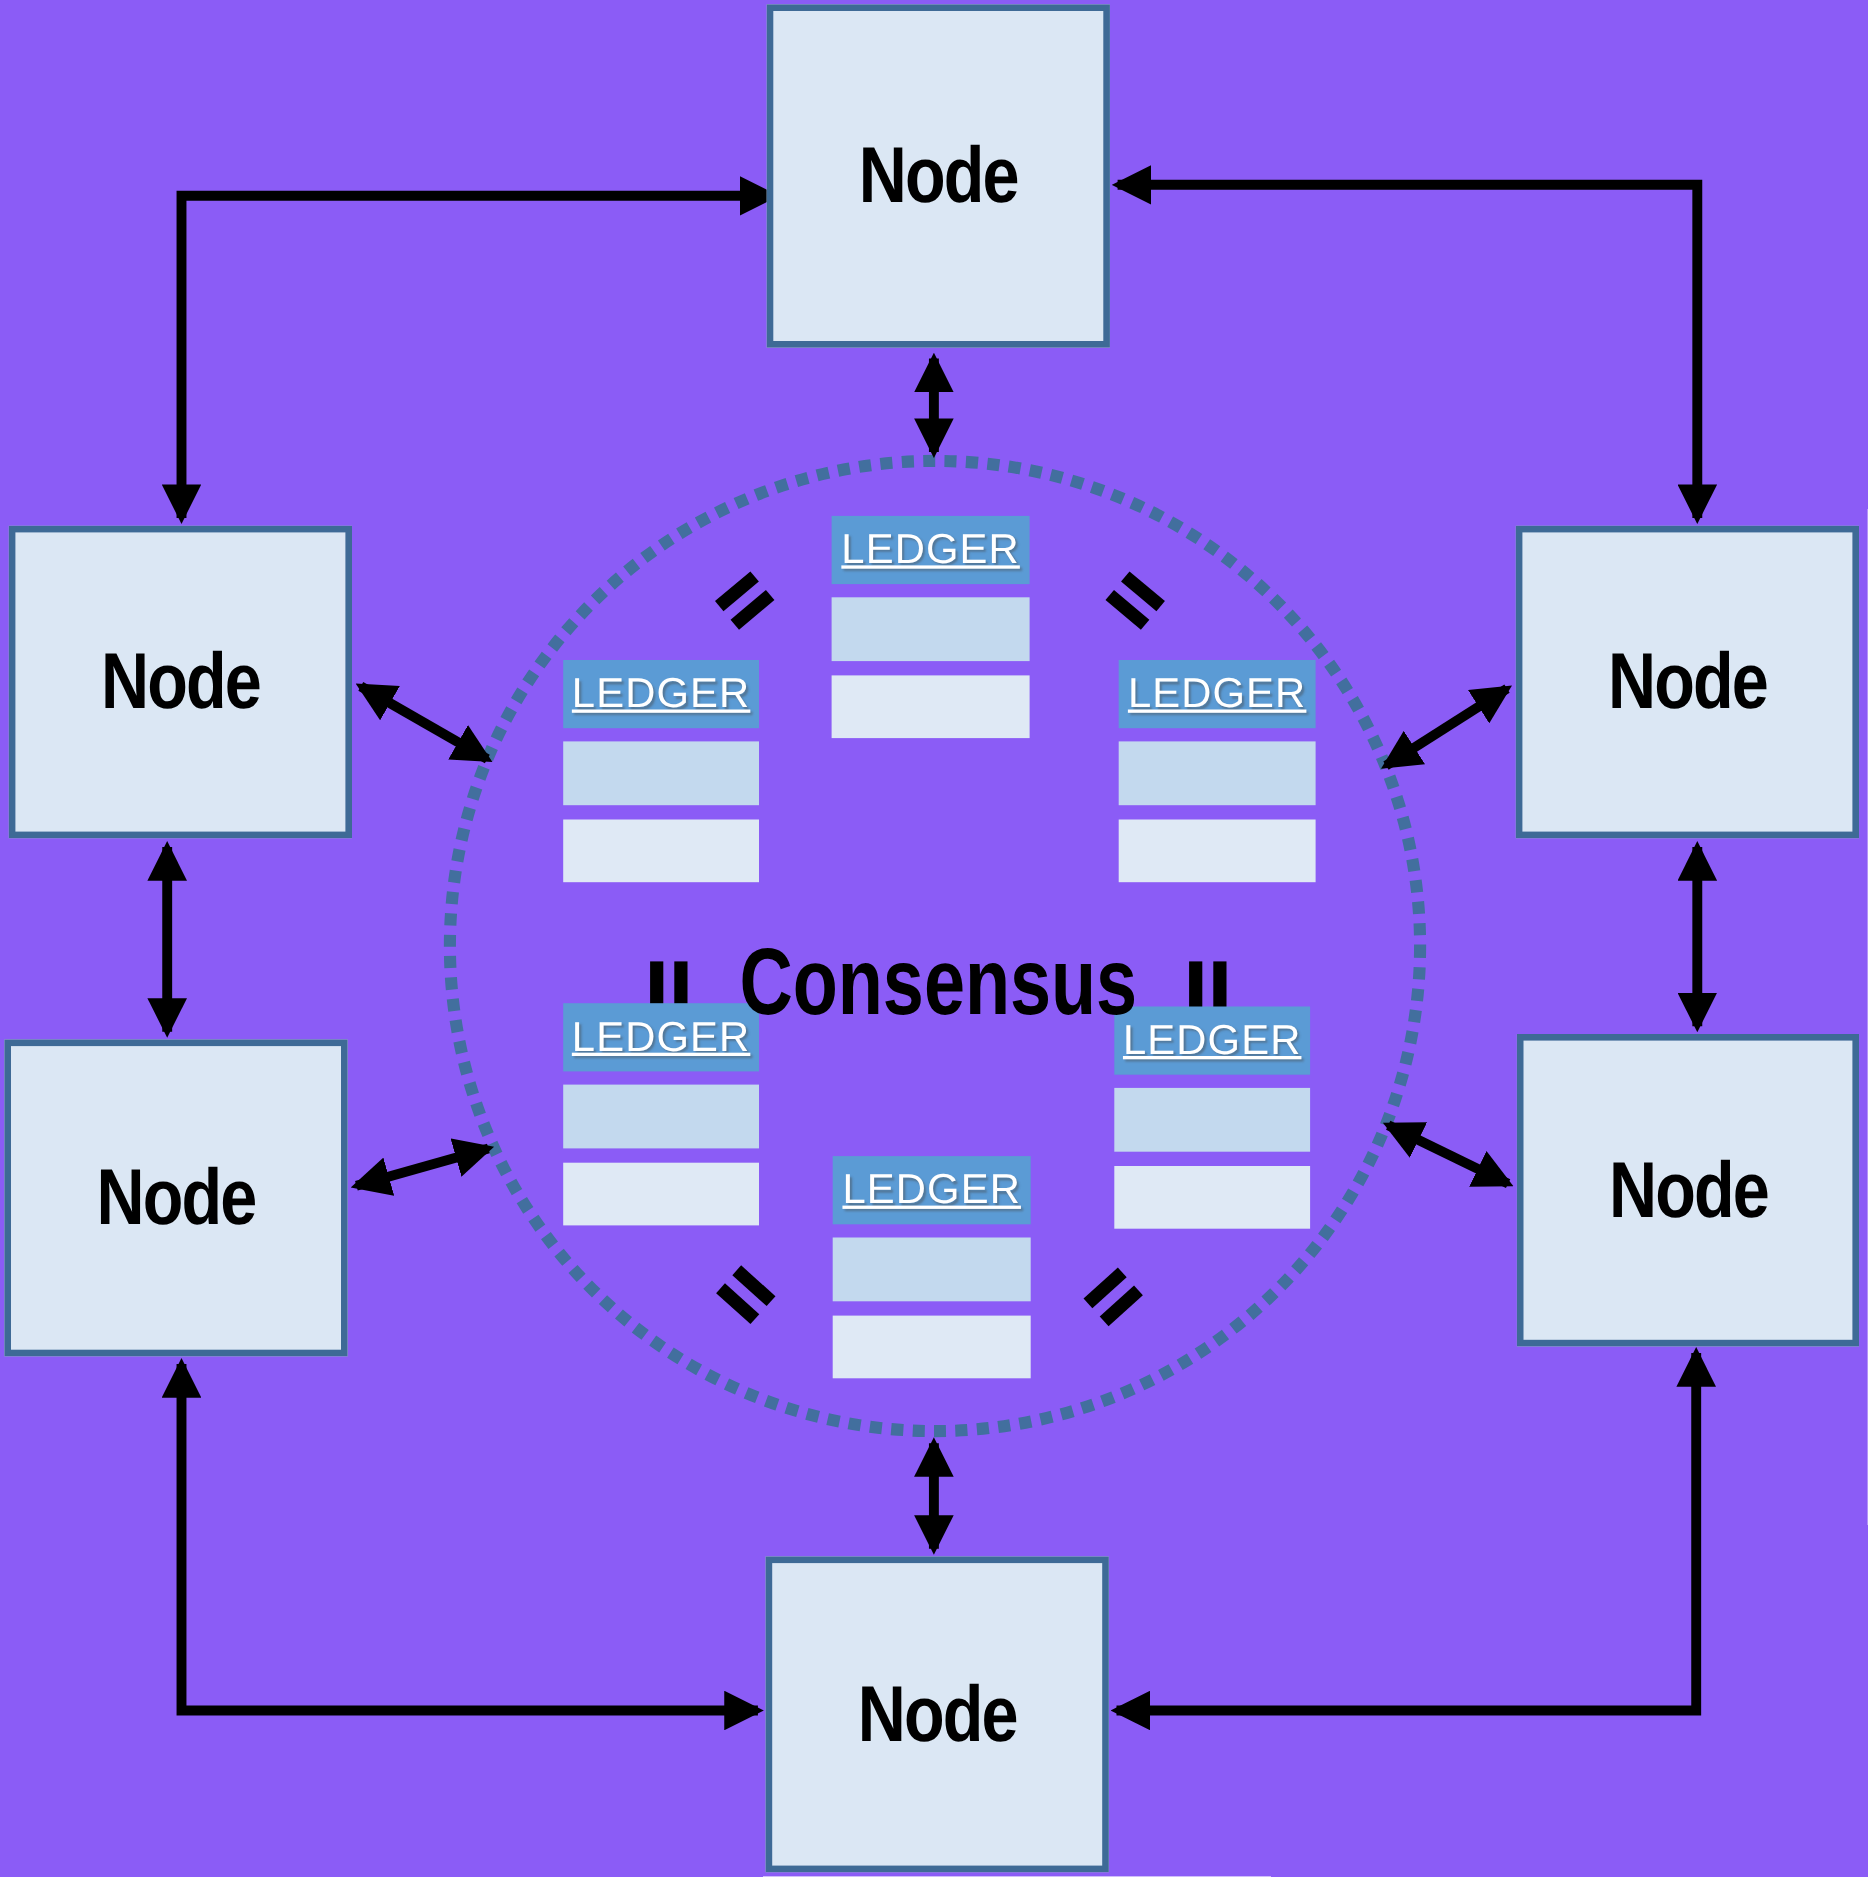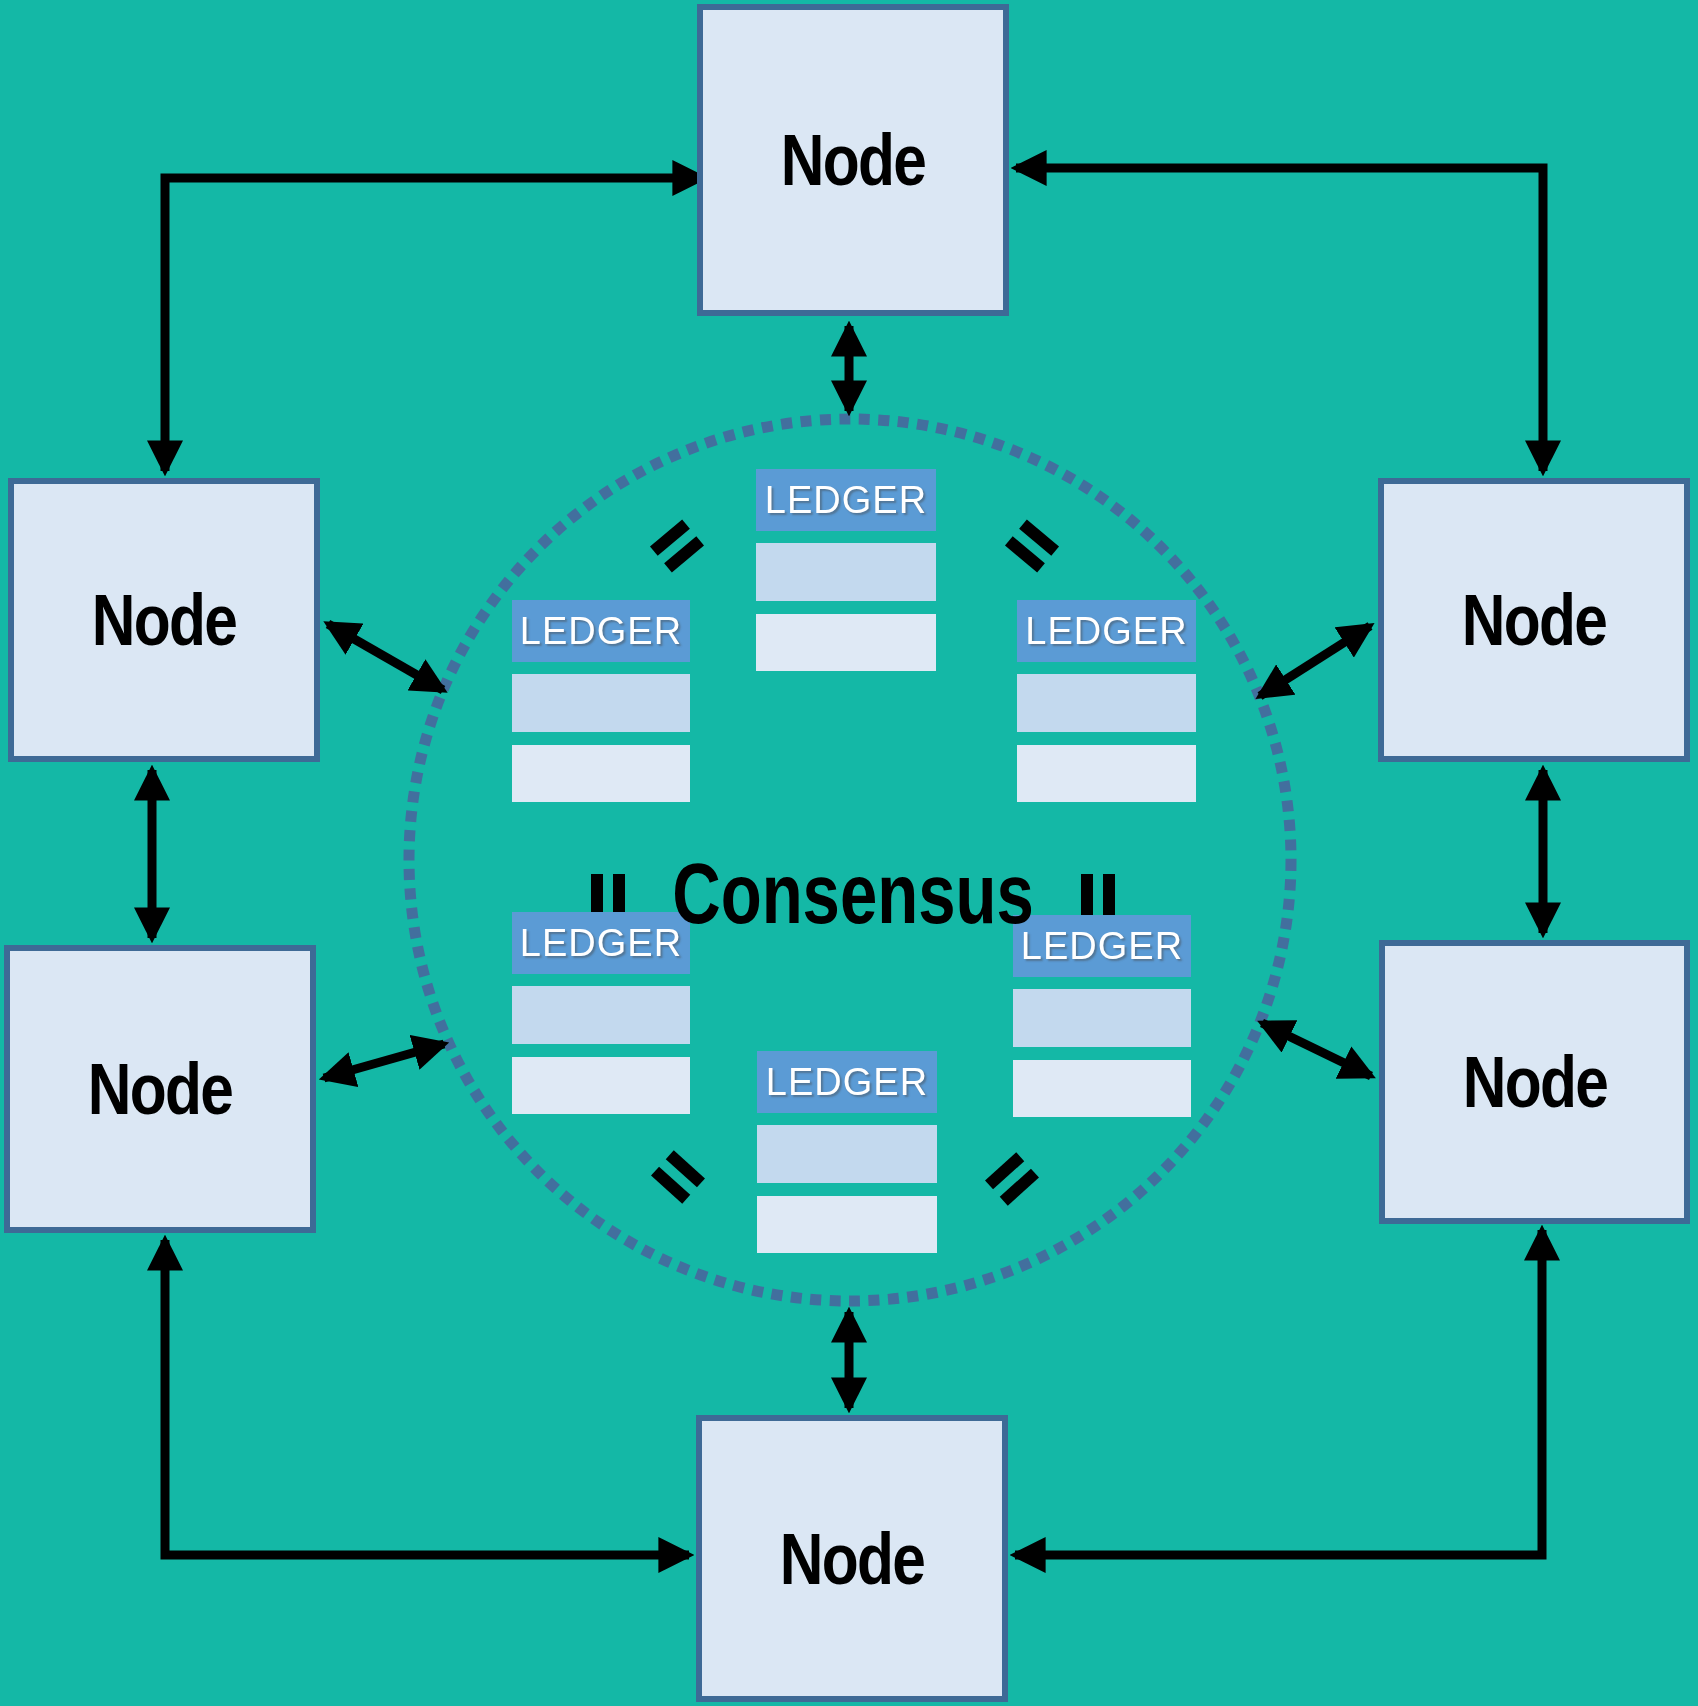--- a/index.html
+++ b/index.html
@@ -1,37 +1,38 @@
 <!DOCTYPE html>
 <html><head>
 <meta charset="utf-8">
 <style>
   html,body { margin:0; padding:0; background:#ffffff; }
   #canvas {
-    position:relative; width:1698px; height:1706px; background:#14b8a6;
+    position:relative; width:1698px; height:1706px; background:#8b5cf6;
     font-family:"Liberation Sans", sans-serif; overflow:hidden;
   }
   #overlay { position:absolute; left:0; top:0; }
 
   .node {
     position:absolute; background:#dbe7f4; border:6px solid #3e6a96;
     box-sizing:border-box; display:flex; align-items:center; justify-content:center;
   }
   .node .label {
     font-weight:bold; font-size:72px; color:#000;
     transform:scaleX(0.84); letter-spacing:-2px; white-space:nowrap;
   }
 
   .ledger { position:absolute; }
   .ledger .hdr {
     height:62px; background:#5b9bd5; color:#ffffff;
     display:flex; align-items:center; justify-content:center;
     font-size:38px; letter-spacing:1px;
     text-shadow:2px 2px 2px rgba(70,70,70,0.45);
     margin-bottom:12px;
+    text-decoration:underline;
   }
   .ledger .r1 { height:58px; background:#c3d9ee; margin-bottom:13px; }
   .ledger .r2 { height:57px; background:#dfe9f5; }
 
   .consensus {
     position:absolute; left:653px; top:839px; width:400px; height:108px;
     display:flex; align-items:center; justify-content:center;
     font-weight:bold; font-size:86px; color:#000;
     transform:scaleX(0.78); white-space:nowrap;
   }

